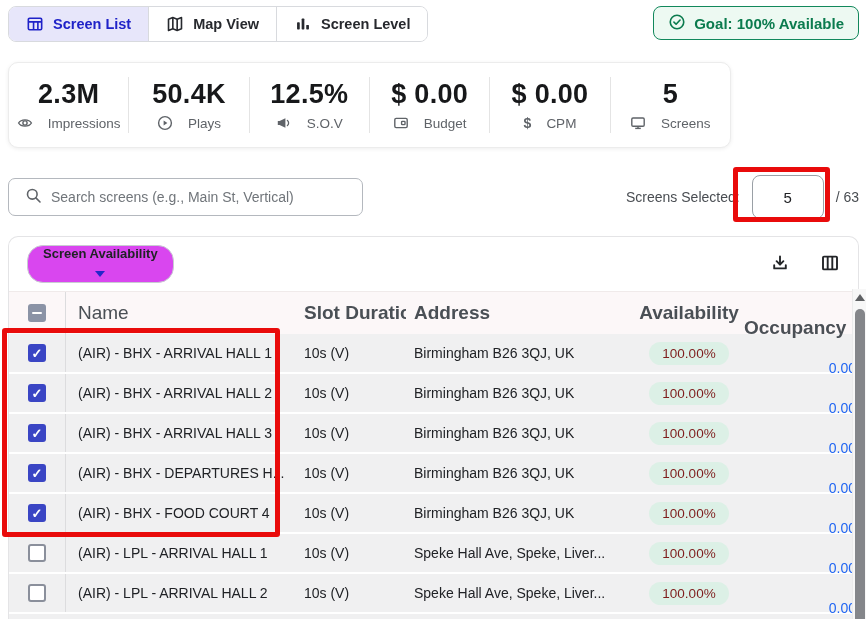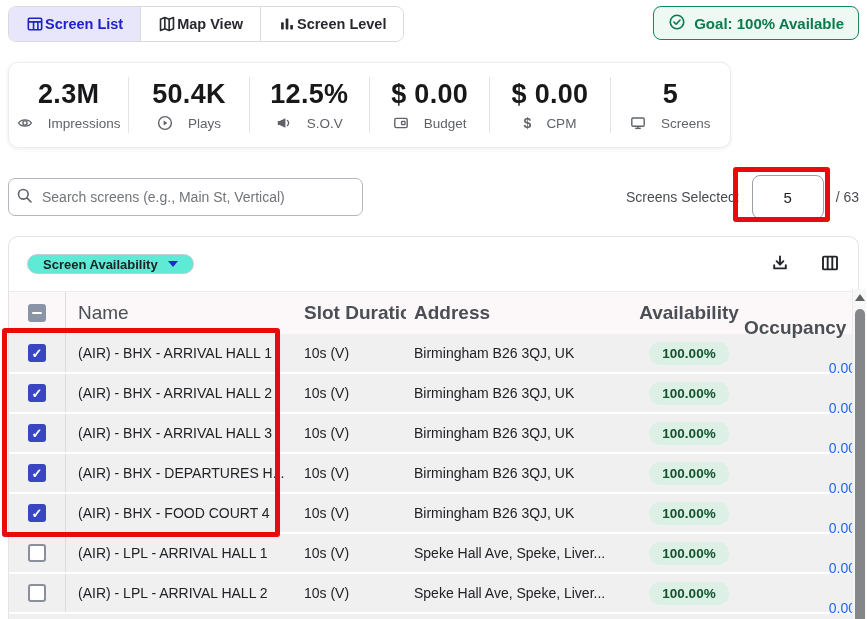--- a/index.html
+++ b/index.html
@@ -3,65 +3,65 @@
 <meta charset="utf-8">
 <style>
   * { box-sizing: border-box; margin: 0; padding: 0; }
   html,body { width:867px; height:619px; overflow:hidden; }
   body { font-family:"Liberation Sans", sans-serif; background:#fff; }
   .page { position:relative; width:867px; height:619px; background:#fff; overflow:hidden; }
 
   
   .topbar { position:absolute; top:6px; left:8px; right:8px; display:flex; justify-content:space-between; align-items:flex-start; }
   .tab-group { display:inline-flex; border:1px solid #d8dade; border-radius:8px; overflow:hidden; background:#fff; height:36px; }
-  .tab { display:flex; align-items:center; gap:1px; padding:0 17px; font-size:14.5px; font-weight:600; color:#27292e; background:#fff; border:none; border-right:1px solid #d8dade; cursor:pointer; }
+  .tab { display:flex; align-items:center; gap:9px; padding:0 17px; font-size:14.5px; font-weight:600; color:#27292e; background:#fff; border:none; border-right:1px solid #d8dade; cursor:pointer; }
   .tab:last-child { border-right:none; }
   .tab.active { background:#e7e6fa; color:#1f22c8; }
   .tab svg { display:block; }
   .goal-badge { display:flex; align-items:center; gap:8px; height:34px; padding:0 14px; border:1px solid #12885c; border-radius:8px; background:#edf9f2; color:#0b7b4e; font-size:15px; font-weight:700; }
 
   
   .stats-card { position:absolute; top:62px; left:8px; width:723px; height:86px; background:#fff; border:1px solid #ececec; border-radius:10px; box-shadow:0 1px 4px rgba(0,0,0,.07); display:flex; align-items:center; }
   .stat { flex:1; display:flex; flex-direction:column; align-items:center; justify-content:center; gap:5px; }
   .stat-value { font-size:27px; font-weight:700; color:#17181a; letter-spacing:.3px; }
   .stat-label { display:flex; align-items:center; gap:15px; font-size:13.5px; color:#5f6368; }
   .stat-label .sicon { display:flex; align-items:center; color:#5f6368; }
   .dollar-glyph { font-size:14px; font-weight:700; color:#5f6368; }
   .vdiv { width:1px; height:56px; background:#e4e4e4; }
 
   
   .search-row { position:absolute; top:174px; left:8px; right:8px; height:46px; display:flex; align-items:center; justify-content:space-between; }
-  .search-box { display:flex; align-items:center; gap:9px; width:355px; height:38px; border:1px solid #b4b8be; border-radius:7px; padding:0 7px; background:#fff; }
+  .search-box { display:flex; align-items:center; gap:9px; width:355px; height:38px; border:1px solid #b4b8be; border-radius:7px; padding:0 16px; background:#fff; }
   .search-box input { border:none; outline:none; flex:1; font-size:14px; color:#202124; font-family:inherit; background:transparent; }
   .search-box input::placeholder { color:#70757a; }
   .selected-group { display:flex; align-items:center; gap:12px; font-size:14px; color:#494d52; }
   .count-input { width:72px; height:44px; border:1px solid #9aa0a6; border-radius:8px; text-align:center; font-size:15px; color:#202124; font-family:inherit; outline:none; }
 
   
   .table-card { position:absolute; top:236px; left:8px; width:851px; height:383px; background:#fff; border:1px solid #e4e4e6; border-bottom:none; border-radius:10px 10px 0 0; overflow:hidden; }
   .toolbar { height:54px; display:flex; align-items:center; padding:0 18px; }
-  .filter-pill { display:flex; align-items:center; gap:10px; height:20px; padding:0 15px; border:1px solid #c8ccd2; border-radius:16px; background:#5eead4; font-size:13px; font-weight:700; color:#202226; cursor:pointer; }
+  .filter-pill { display:flex; align-items:center; gap:10px; height:38px; padding:0 15px; border:1px solid #c8ccd2; border-radius:16px; background:#d946ef; font-size:13px; font-weight:700; color:#202226; cursor:pointer;flex-direction:column; }
   .caret-down { width:0; height:0; border-left:5px solid transparent; border-right:5px solid transparent; border-top:6px solid #2427c9; }
   .toolbar .spacer { flex:1; }
   .icon-btn { background:none; border:none; color:#232528; cursor:pointer; margin-left:30px; display:flex; align-items:center; }
 
   .thead { height:43px; display:flex; align-items:center; background:#fcf7f8; border-top:1px solid #f0eaea; font-size:19px; font-weight:700; color:#4a4f55; }
   .trow { height:40px; display:flex; align-items:center; background:#f0f0f1; border-bottom:2px solid #fff; font-size:14px; color:#202226; }
   .partial-row { height:8px; background:#f0f0f1; }
   .cell { overflow:hidden; white-space:nowrap; }
   .cb-cell { width:57px; display:flex; justify-content:center; align-self:stretch; align-items:center; border-right:1px solid #dcdcde; flex:none; }
   .name-cell { width:230px; padding-left:12px; flex:none; font-weight:500; }
   .slot-cell { width:110px; padding-left:8px; flex:none; }
   .addr-cell { width:228px; padding-left:8px; flex:none; }
   .avail-cell { width:110px; flex:none; display:flex; justify-content:center; }
   .occ-cell { flex:1; text-align:right; padding-right:2px; color:#2166f3; font-weight:500;margin-top:29px; }
   .thead .avail-cell { justify-content:center; }
   .thead .occ-cell { color:#4a4f55; font-weight:700; padding-right:7px; }
 
-  .pill { background:#dcf0e6; color:#14532d; font-size:13.5px; font-weight:700; padding:4px 13px; border-radius:13px; }
+  .pill { background:#dcf0e6; color:#7f1d1d; font-size:13.5px; font-weight:400; padding:4px 13px; border-radius:13px; }
 
   .cb { width:18px; height:18px; border-radius:3px; display:flex; align-items:center; justify-content:center; }
   .cb.checked { background:#3a45c4; }
   .cb.checked::after { content:"\2713"; color:#fff; font-size:13px; font-weight:700; line-height:1; }
   .cb.unchecked { background:#fff; border:2px solid #8a8f9b; }
   .cb.indeterminate { background:#8b93a6; }
   .cb.indeterminate::after { content:""; width:10px; height:2.5px; background:#fff; border-radius:1px; }
 
   
   .scrollbar { position:absolute; top:289px; right:1px; width:14px; height:330px; background:#f7f7f7; border-left:1px solid #ebebeb; z-index:5; }

